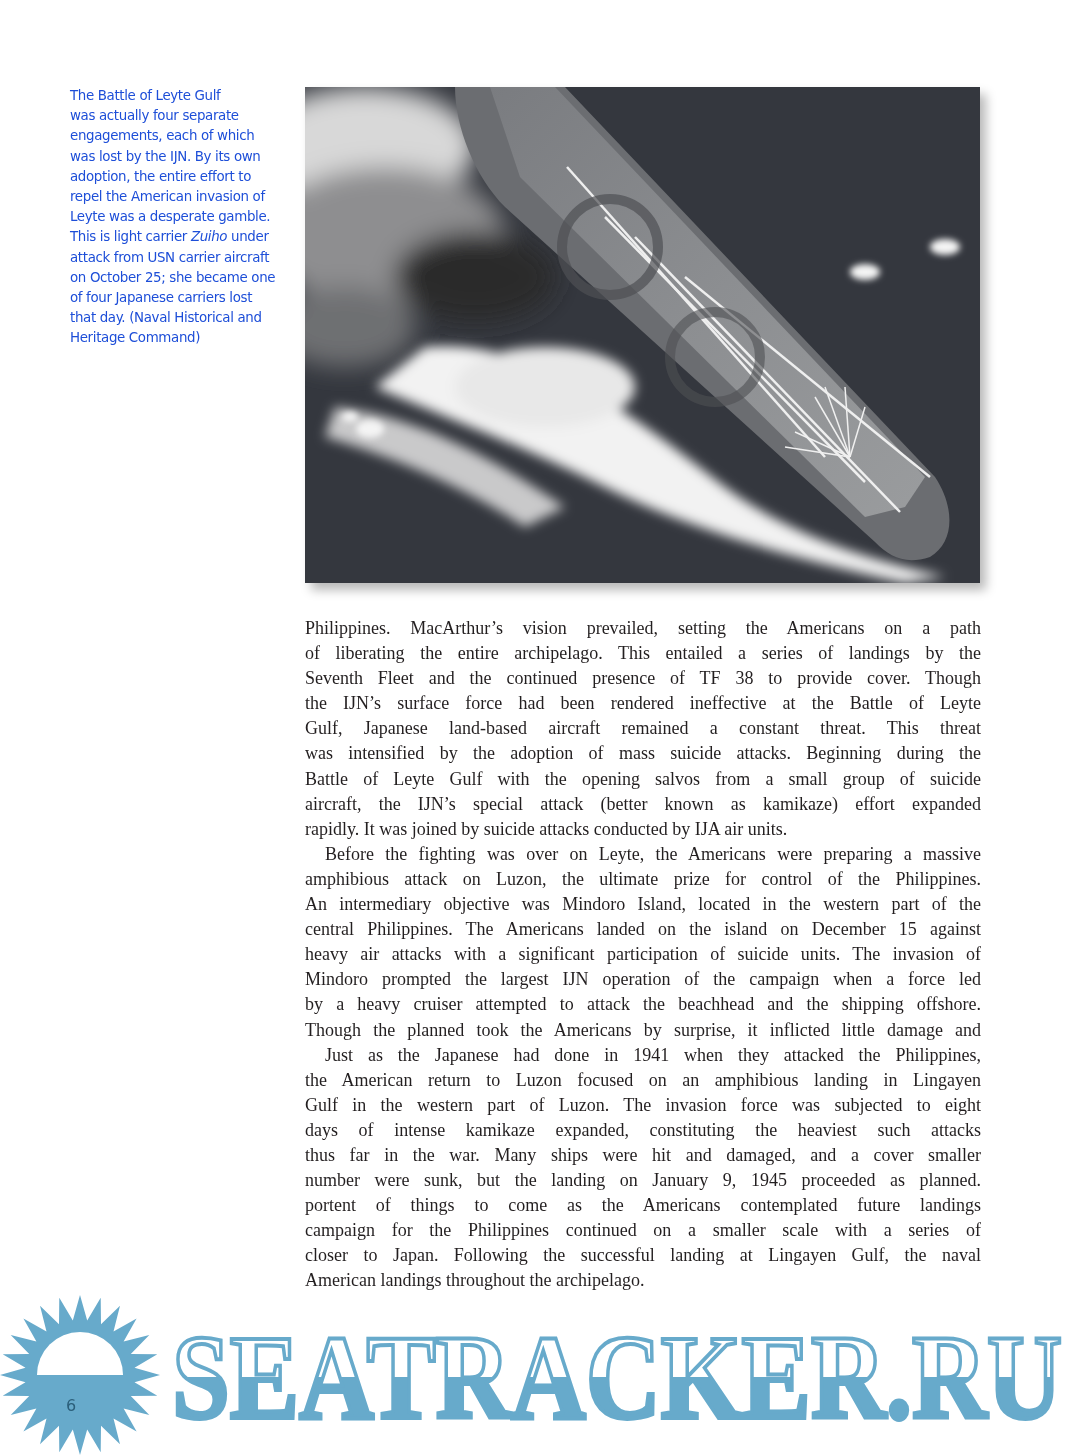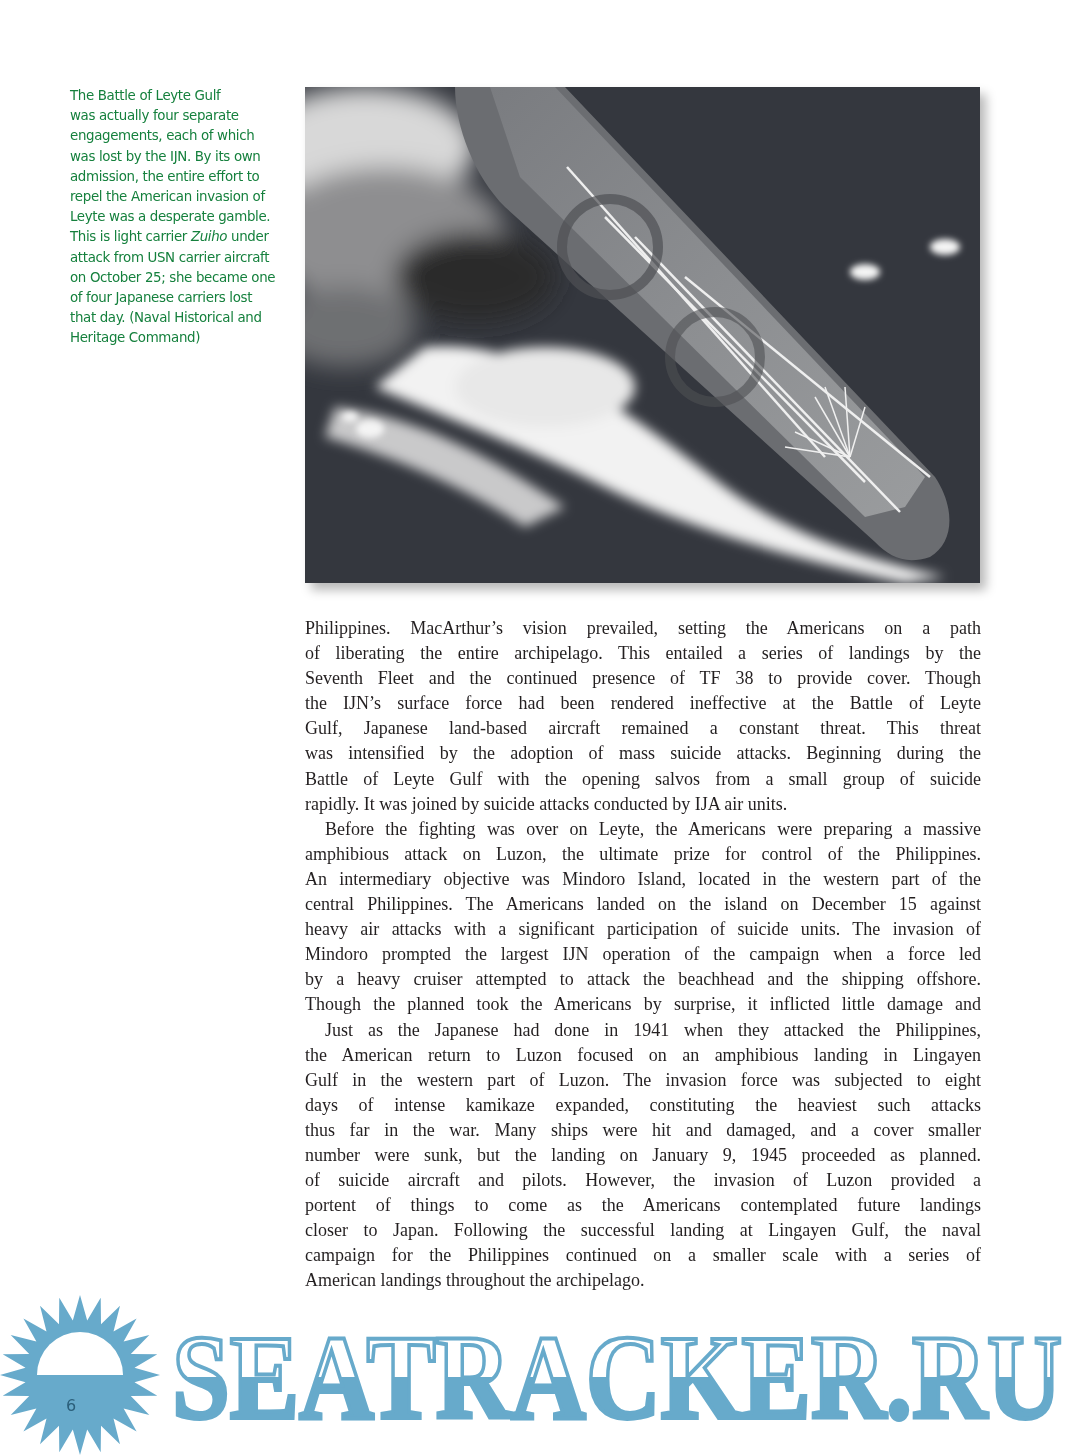--- a/index.html
+++ b/index.html
@@ -14,21 +14,21 @@
       overflow: hidden;
     }
     .caption {
       position: absolute;
       left: 70px;
       top: 86px;
       width: 215px;
       font-family: "DejaVu Sans", "Liberation Sans", sans-serif;
       font-size: 13.4px;
       line-height: 20.2px;
-      color: #15803d;
+      color: #1d4ed8;
       letter-spacing: -0.35px;
     }
     .caption .line { display: block; white-space: nowrap; }
     .photo-wrap {
       position: absolute;
       left: 305px;
       top: 87px;
       width: 675px;
       height: 496px;
       box-shadow: 6px 7px 10px rgba(0,0,0,0.28);
@@ -75,21 +75,21 @@
     }
   </style>
 </head>
 <body>
 
 <div class="caption">
   <span class="line">The Battle of Leyte Gulf</span>
   <span class="line">was actually four separate</span>
   <span class="line">engagements, each of which</span>
   <span class="line">was lost by the IJN. By its own</span>
-  <span class="line">admission, the entire effort to</span>
+  <span class="line">adoption, the entire effort to</span>
   <span class="line">repel the American invasion of</span>
   <span class="line">Leyte was a desperate gamble.</span>
   <span class="line"><span>This is light carrier </span><em>Zuiho</em><span> under</span></span>
   <span class="line">attack from USN carrier aircraft</span>
   <span class="line">on October 25; she became one</span>
   <span class="line">of four Japanese carriers lost</span>
   <span class="line">that day. (Naval Historical and</span>
   <span class="line">Heritage Command)</span>
 </div>
 
@@ -161,43 +161,43 @@
 
 <div class="body-text">
   <div class="para">
     <span class="ln">Philippines. MacArthur’s vision prevailed, setting the Americans on a path</span>
     <span class="ln">of liberating the entire archipelago. This entailed a series of landings by the</span>
     <span class="ln">Seventh Fleet and the continued presence of TF 38 to provide cover. Though</span>
     <span class="ln">the IJN’s surface force had been rendered ineffective at the Battle of Leyte</span>
     <span class="ln">Gulf, Japanese land-based aircraft remained a constant threat. This threat</span>
     <span class="ln">was intensified by the adoption of mass suicide attacks. Beginning during the</span>
     <span class="ln">Battle of Leyte Gulf with the opening salvos from a small group of suicide</span>
+    <span class="ln">aircraft, the IJN’s special attack (better known as kamikaze) effort expanded</span>
     <span class="ln last">rapidly. It was joined by suicide attacks conducted by IJA air units.</span>
   </div>
   <div class="para">
     <span class="ln indent">Before the fighting was over on Leyte, the Americans were preparing a massive</span>
     <span class="ln">amphibious attack on Luzon, the ultimate prize for control of the Philippines.</span>
     <span class="ln">An intermediary objective was Mindoro Island, located in the western part of the</span>
     <span class="ln">central Philippines. The Americans landed on the island on December 15 against</span>
     <span class="ln">heavy air attacks with a significant participation of suicide units. The invasion of</span>
     <span class="ln">Mindoro prompted the largest IJN operation of the campaign when a force led</span>
     <span class="ln">by a heavy cruiser attempted to attack the beachhead and the shipping offshore.</span>
     <span class="ln">Though the planned took the Americans by surprise, it inflicted little damage and</span>
   </div>
   <div class="para">
     <span class="ln indent">Just as the Japanese had done in 1941 when they attacked the Philippines,</span>
     <span class="ln">the American return to Luzon focused on an amphibious landing in Lingayen</span>
     <span class="ln">Gulf in the western part of Luzon. The invasion force was subjected to eight</span>
     <span class="ln">days of intense kamikaze expanded, constituting the heaviest such attacks</span>
     <span class="ln">thus far in the war. Many ships were hit and damaged, and a cover smaller</span>
     <span class="ln">number were sunk, but the landing on January 9, 1945 proceeded as planned.</span>
-    <span class="ln">of suicide aircraft and pilots. However, the invasion of Luzon provided a</span>
     <span class="ln">portent of things to come as the Americans contemplated future landings</span>
+    <span class="ln">campaign for the Philippines continued on a smaller scale with a series of</span>
     <span class="ln">closer to Japan. Following the successful landing at Lingayen Gulf, the naval</span>
-    <span class="ln">campaign for the Philippines continued on a smaller scale with a series of</span>
     <span class="ln last">American landings throughout the archipelago.</span>
   </div>
 </div>
 
 <svg class="watermark" width="1080" height="165" viewBox="0 0 1080 165">
   <defs>
     <clipPath id="lowerHalf">
         <rect x="0" y="87" width="1080" height="80"></rect>
       </clipPath>
     <clipPath id="upperHalf">

